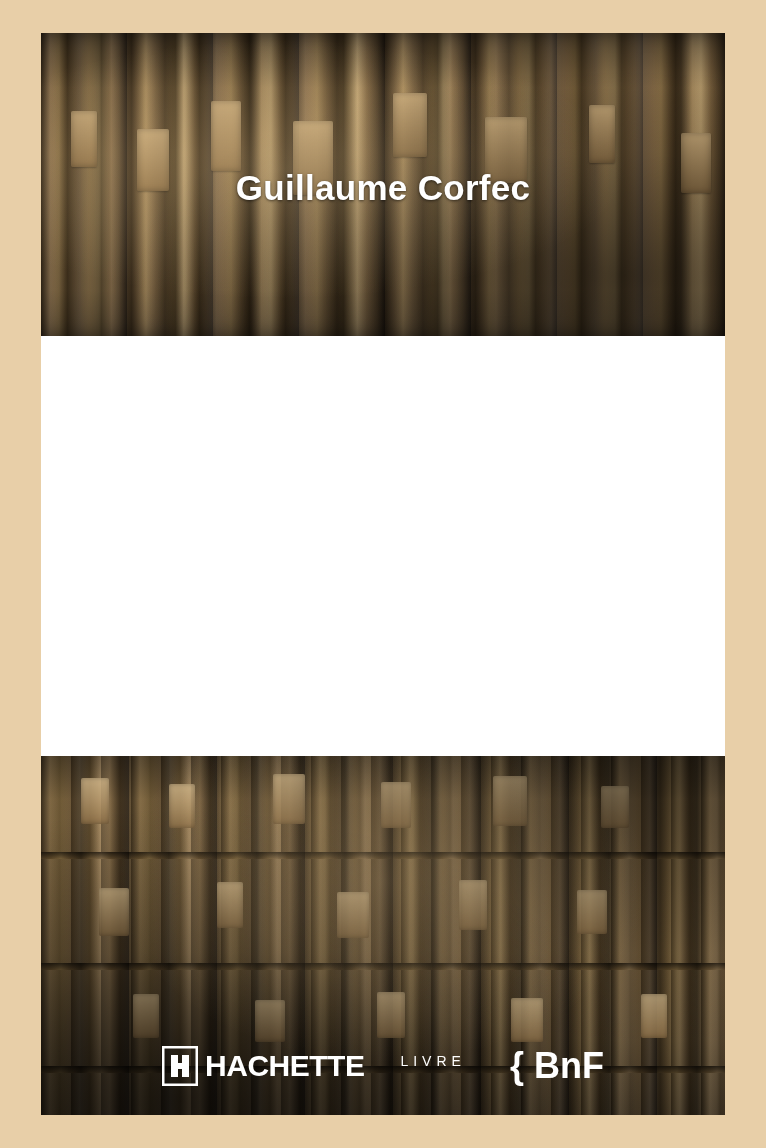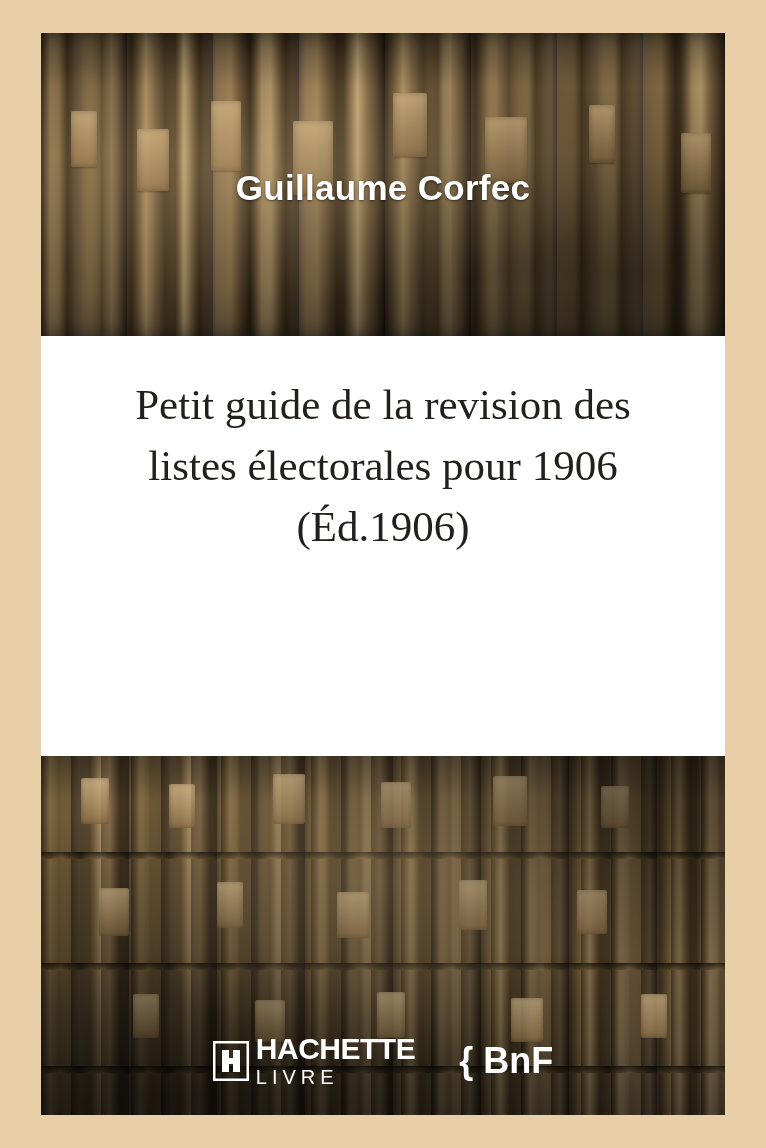--- a/index.html
+++ b/index.html
@@ -164,34 +164,34 @@
     gap: 7px;
   }
   .hachette-mark {
     width: 36px;
     height: 40px;
     position: relative;
   }
   .hachette-mark svg { display: block; }
   .hachette-words {
     display: flex;
-    flex-direction: column;
     justify-content: center;
     line-height: 1;
+    gap: 36px;
   }
   .hachette-main {
     font-family: "Liberation Sans", sans-serif;
     font-weight: bold;
     font-size: 30px;
     color: #ffffff;
     letter-spacing: -0.5px;
   }
   .hachette-sub {
     font-family: "Liberation Sans", sans-serif;
-    font-size: 20px;
+    font-size: 14px;
     color: #ffffff;
     letter-spacing: 5px;
     margin-top: 3px;
   }
   .bnf {
     font-family: "Liberation Sans", sans-serif;
     font-weight: bold;
     font-size: 36px;
     color: #ffffff;
     letter-spacing: 0px;
@@ -228,21 +228,20 @@
       <div class="label" style="left:352px;top:60px;width:34px;height:64px;"></div>
       <div class="label" style="left:444px;top:84px;width:42px;height:66px;"></div>
       <div class="label" style="left:548px;top:72px;width:26px;height:58px;"></div>
       <div class="label" style="left:640px;top:100px;width:30px;height:60px;"></div>
 
       <div class="vignette"></div>
     </div>
 
     <div class="text-area">
       <div class="author">Guillaume Corfec</div>
-      <div class="title">Petit guide de la revision des listes électorales pour 1906 (Éd.1906)</div>
     </div>
 
     <div class="photo-bottom">
       <div class="row-band" style="top:0px;height:96px;"></div>
       <div class="shelf" style="top:96px;"></div>
       <div class="row-band" style="top:103px;height:104px;"></div>
       <div class="shelf" style="top:207px;"></div>
       <div class="row-band" style="top:214px;height:96px;"></div>
       <div class="shelf" style="top:310px;"></div>
       <div class="row-band" style="top:317px;height:42px;"></div>

